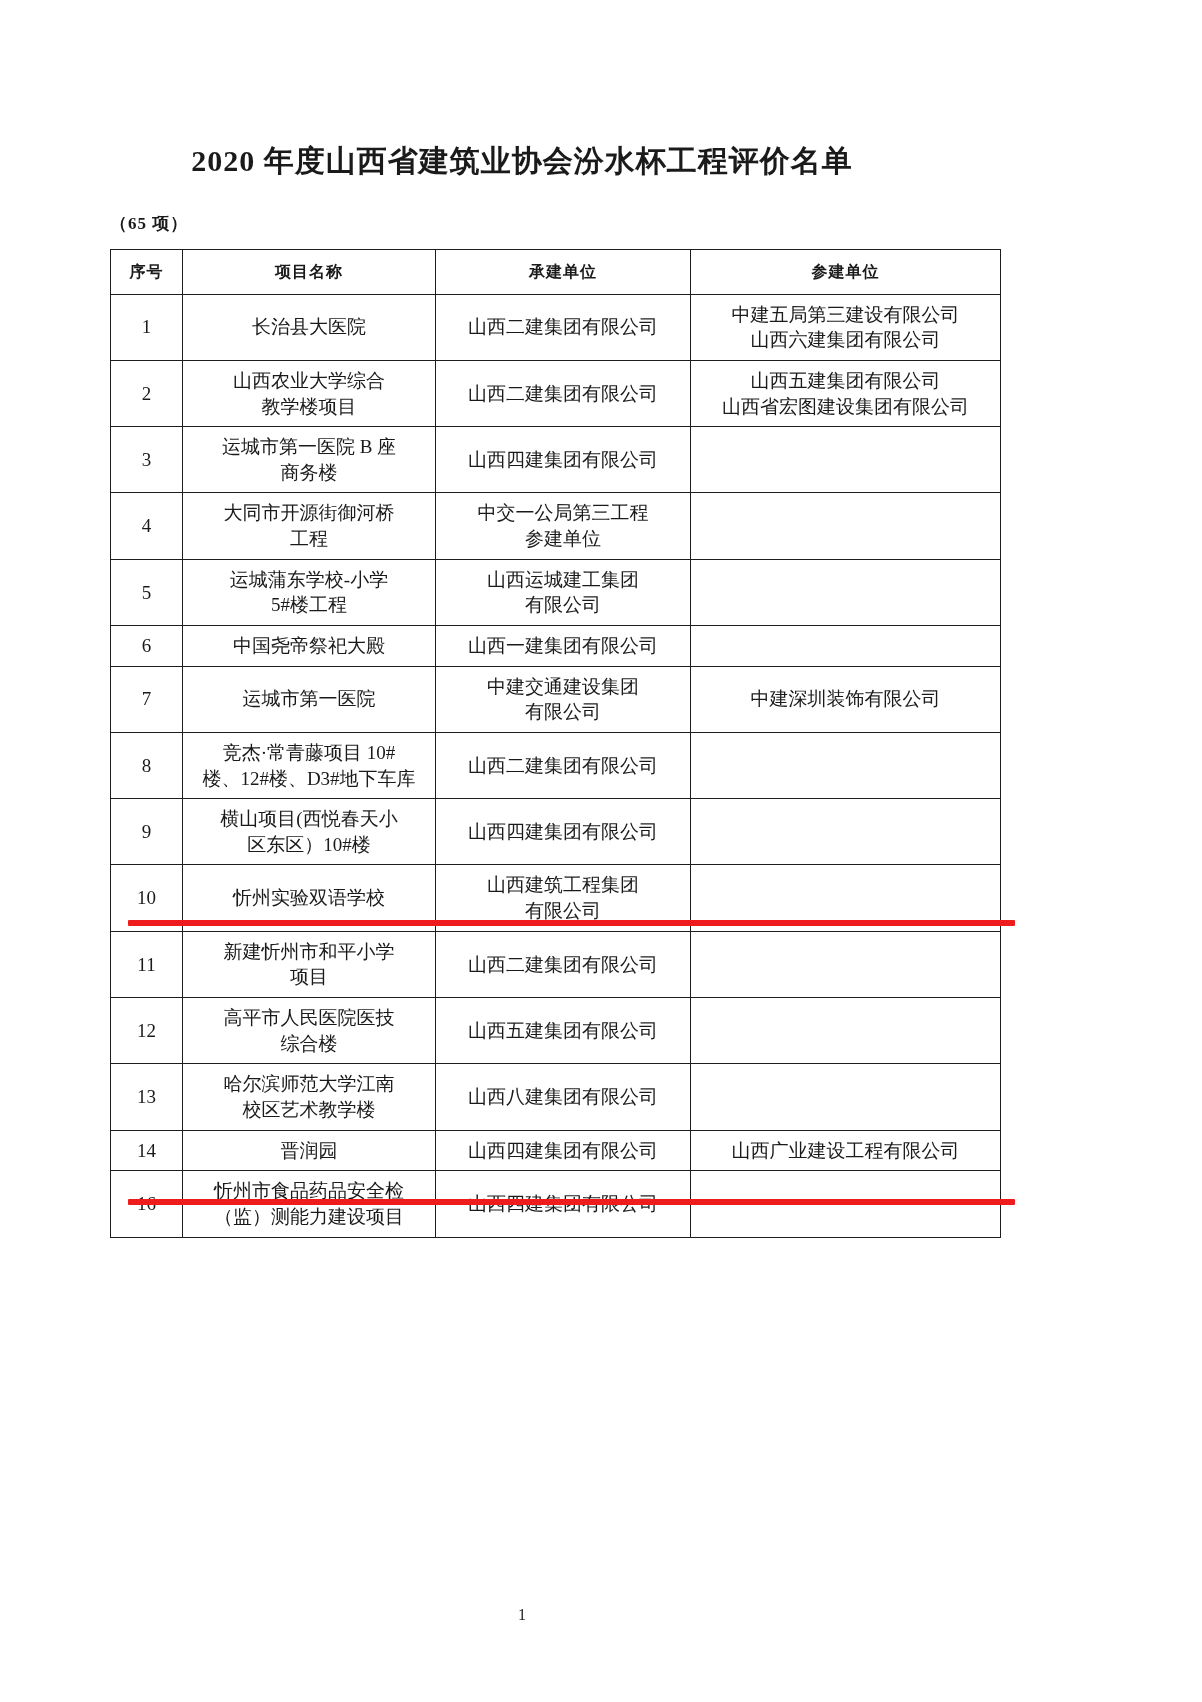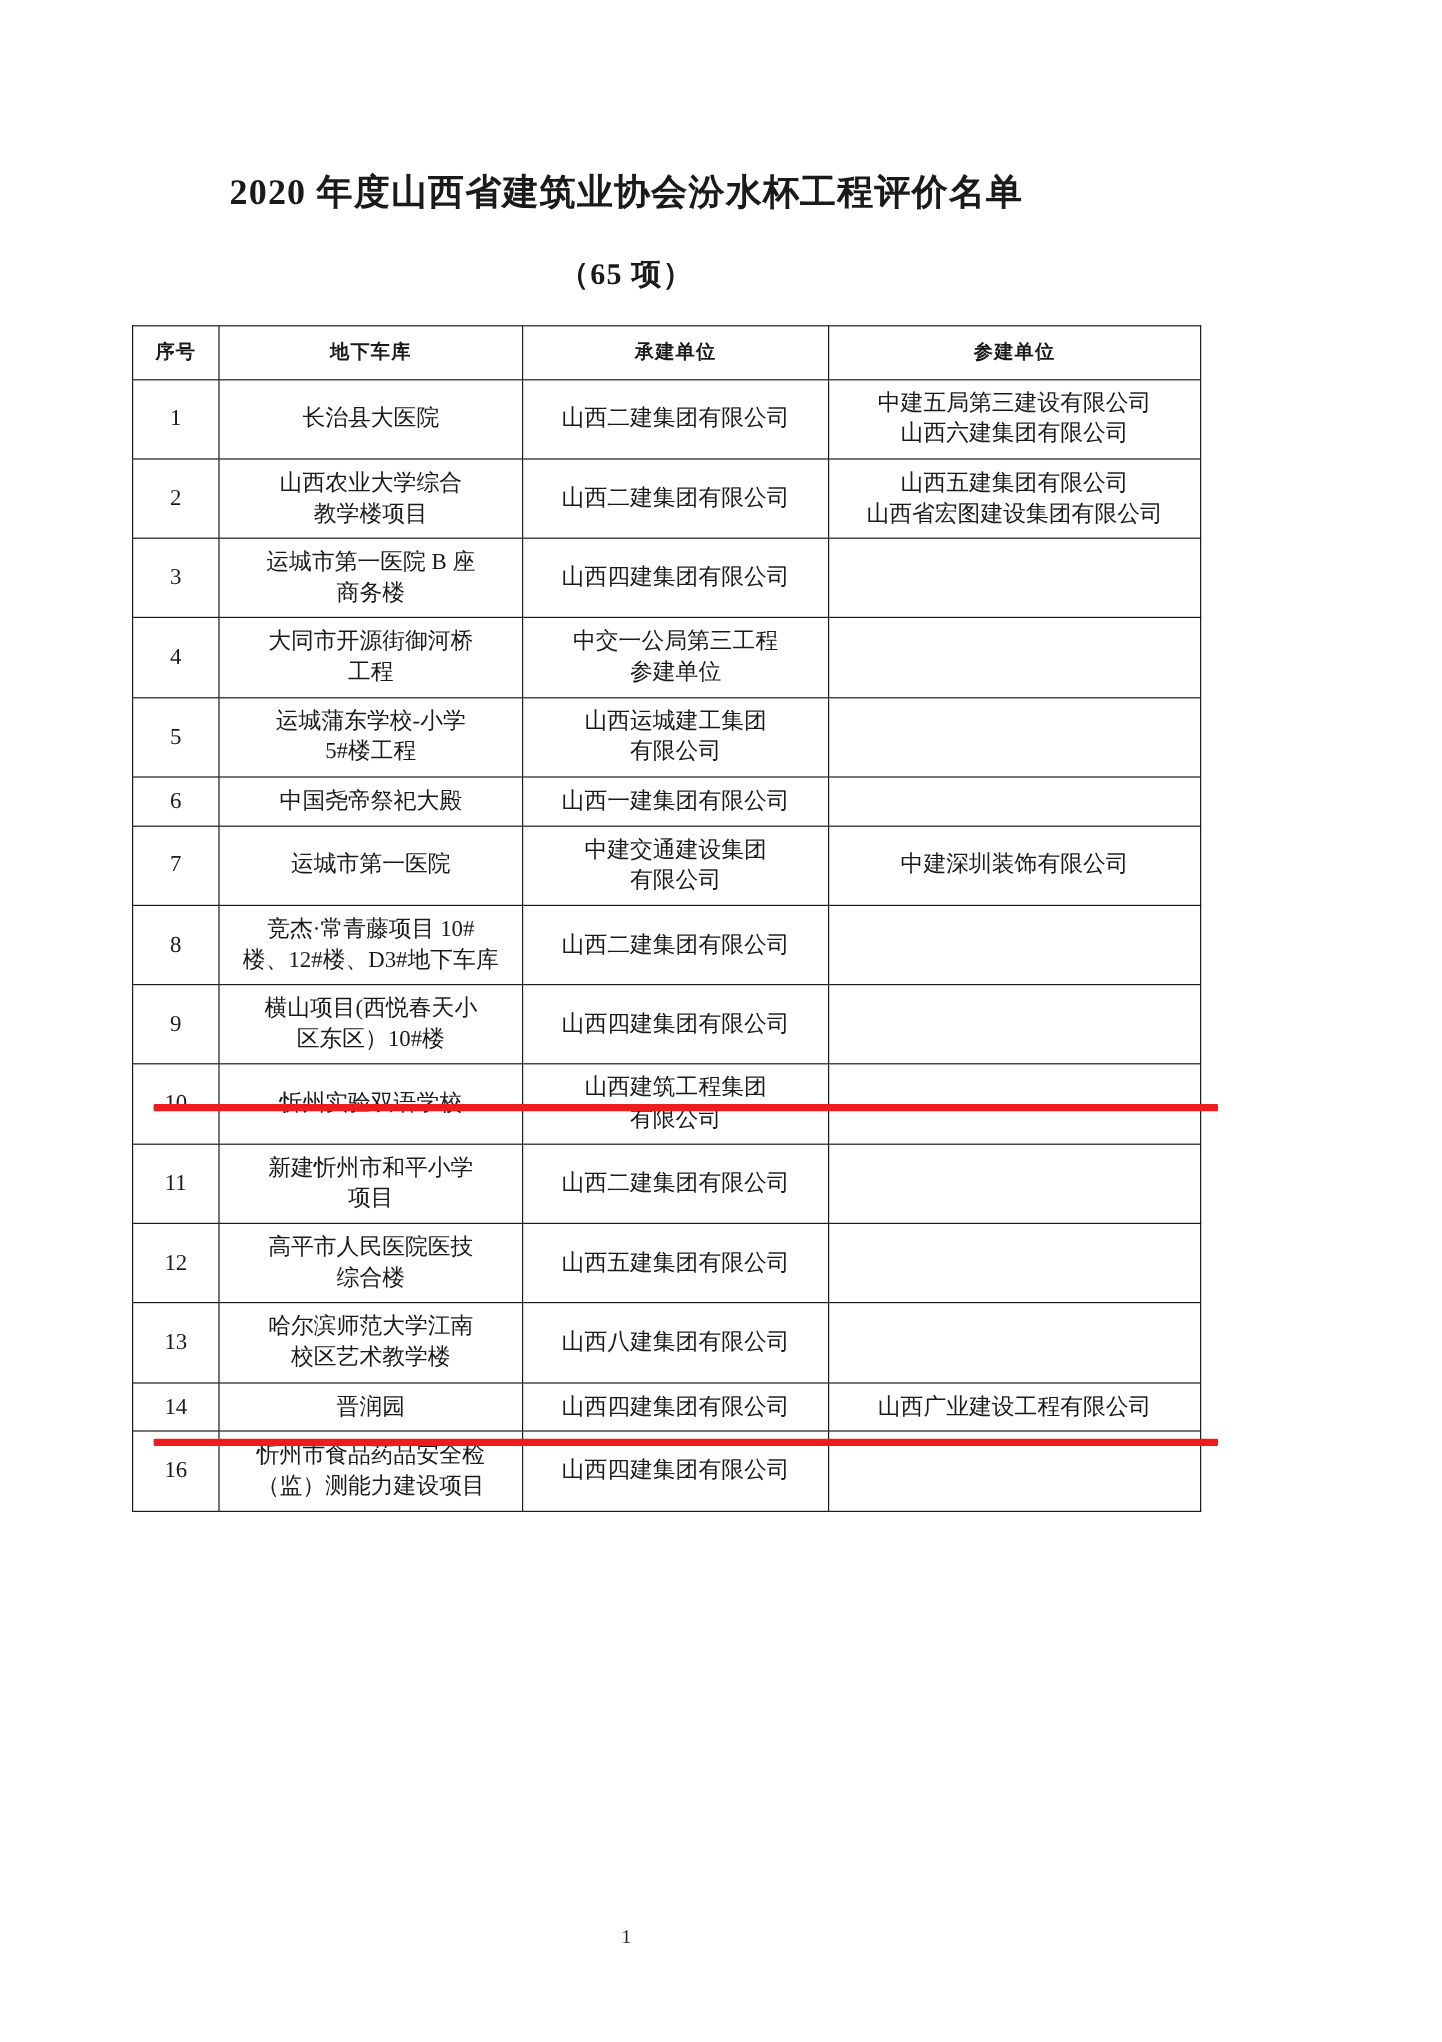--- a/index.html
+++ b/index.html
@@ -24,24 +24,23 @@
   }
   .doc-title {
     text-align: center;
     font-size: 30px;
     font-weight: bold;
     letter-spacing: 1px;
     margin: 20px 0 0 0;
     line-height: 1.4;
   }
   .doc-subtitle {
-    text-align: center;
-    font-size: 25px;
+    font-size: 17px;
     font-weight: bold;
-    margin: 30px 0 26px 0;
+    margin: 30px 0 14px 0;
     letter-spacing: 1px;
   }
   table.list {
     border-collapse: collapse;
     width: 890px;
     margin: 0 auto;
     table-layout: fixed;
   }
   table.list td, table.list th {
     border: 1px solid #1d1d1d;
@@ -95,21 +94,21 @@
   <table class="list">
     <colgroup>
       <col class="c-no">
       <col class="c-name">
       <col class="c-main">
       <col class="c-part">
     </colgroup>
     <thead>
       <tr>
         <th>序号</th>
-        <th>地下车库</th>
+        <th>项目名称</th>
         <th>承建单位</th>
         <th>参建单位</th>
       </tr>
     </thead>
     <tbody id="tbody">
         <tr>
           <td class="cell-multi">1</td>
           <td class="cell-multi">长治县大医院</td>
           <td class="cell-multi">山西二建集团有限公司</td>
           <td class="cell-multi">中建五局第三建设有限公司

